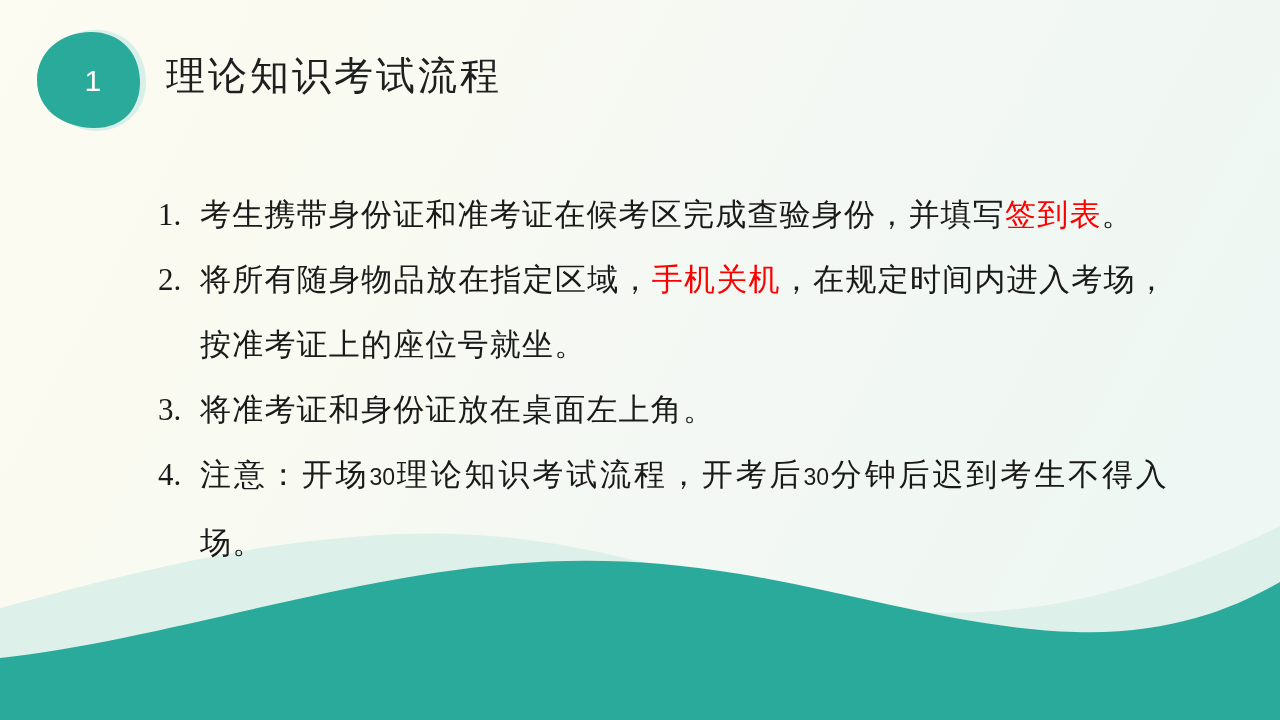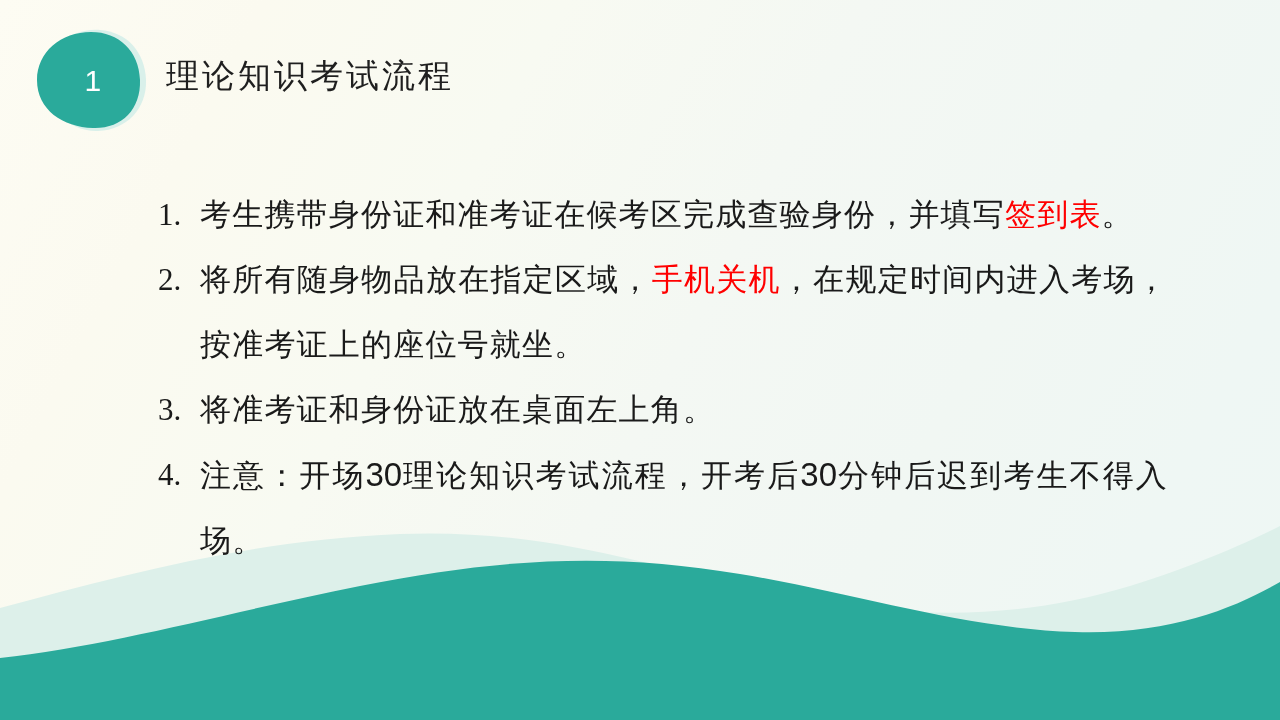--- a/index.html
+++ b/index.html
@@ -82,21 +82,21 @@
     letter-spacing: 0.5px;
     padding-left: 4px;
     padding-top: 2px;
     box-sizing: border-box;
   }
 
   .slide-title {
     position: absolute;
     left: 166px;
     top: 46px;
-    font-size: 33px;
+    font-size: 39px;
     line-height: 60px;
     color: #1f1f1f;
     font-family: "Liberation Serif", "DejaVu Serif", serif;
     font-weight: 400;
     letter-spacing: 3px;
     white-space: nowrap;
   }
 
   
   .body-list {
@@ -130,21 +130,21 @@
   .item-text {
     flex: 1 1 auto;
     text-align: justify;
   }
 
   .em-red {
     color: #ff0000;
   }
   .num-latin {
     font-family: "Liberation Sans", "DejaVu Sans", sans-serif;
-    font-size: 33px;
+    font-size: 23px;
     letter-spacing: 0;
   }
 </style>
 </head>
 <body>
 
 <div id="slide">
 
   <div class="wave-layer">
     <svg viewBox="0 0 1280 230" preserveAspectRatio="none" xmlns="http://www.w3.org/2000/svg">

